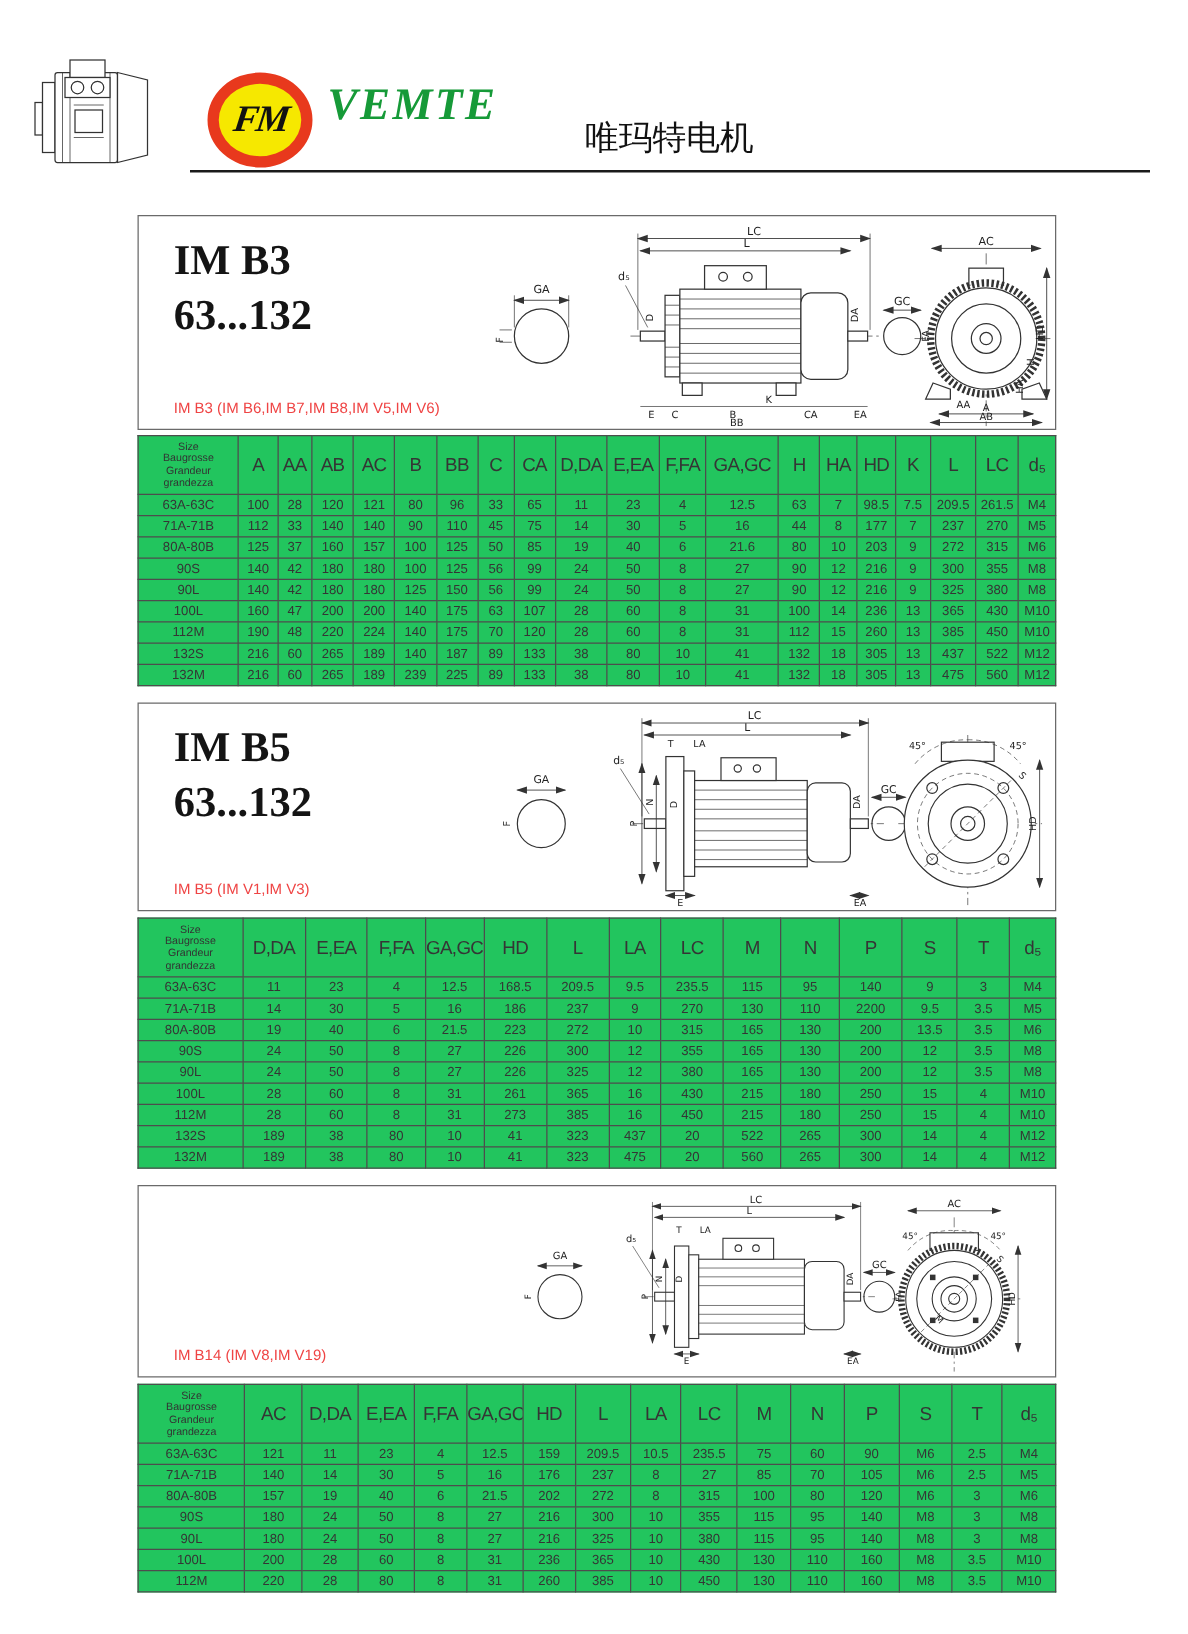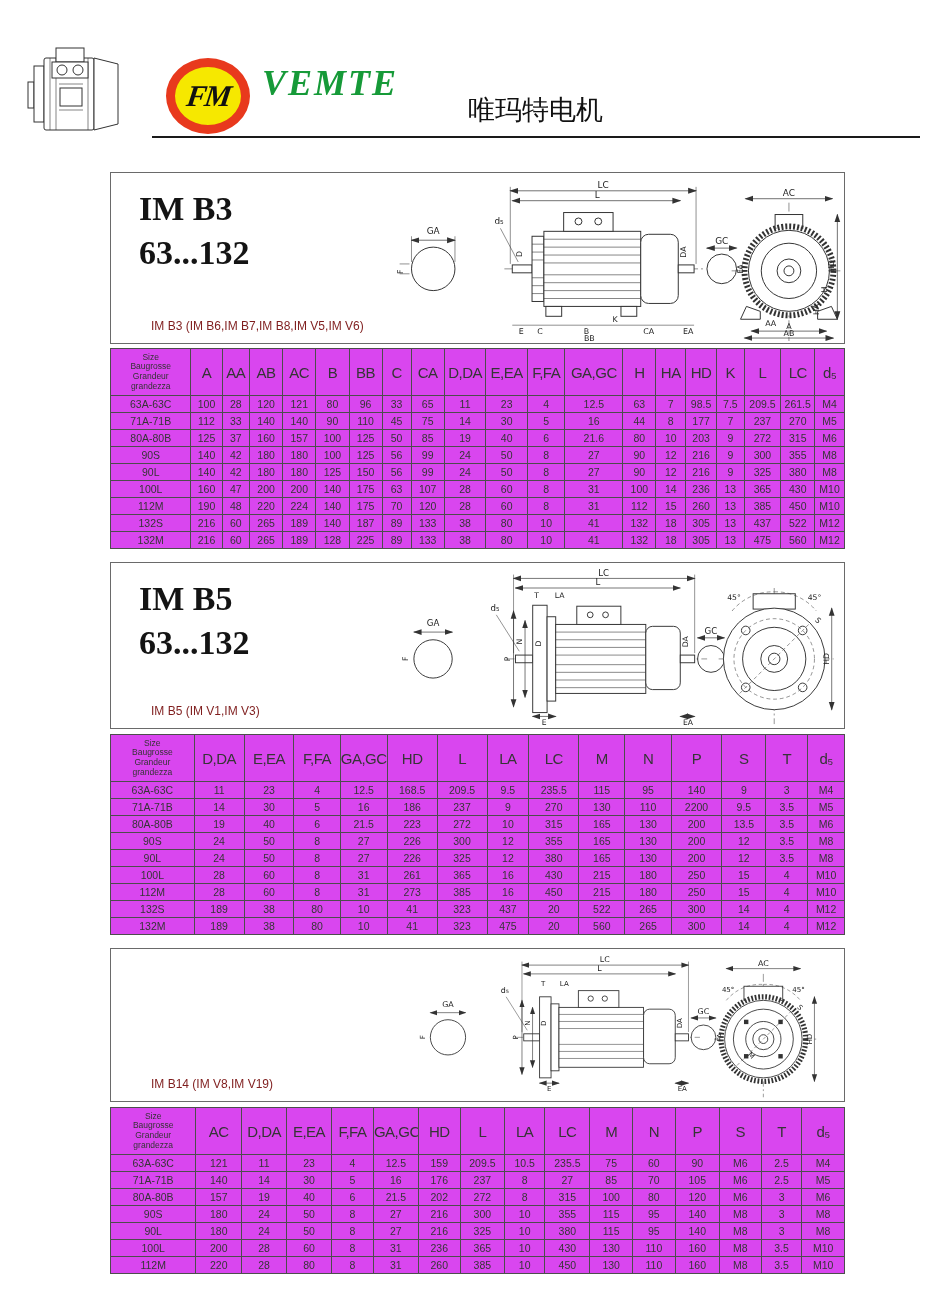--- a/index.html
+++ b/index.html
@@ -10,24 +10,24 @@
   .logo-circle{position:absolute;left:166px;top:58px;width:84px;height:76px;background:#f6e800;border:9px solid #e8391d;border-radius:50%;box-sizing:border-box;display:flex;align-items:center;justify-content:center;}
   .logo-circle span{font-family:"Liberation Serif",serif;font-weight:bold;font-style:italic;font-size:30px;color:#111;letter-spacing:-2px;transform:skewX(-8deg);}
   .brand{position:absolute;left:262px;top:62px;font-family:"Liberation Serif",serif;font-style:italic;font-weight:bold;font-size:36px;color:#169a38;letter-spacing:2px;}
   .tagline{position:absolute;left:468px;top:92px;font-size:27px;color:#111;font-family:"DejaVu Sans",sans-serif;}
   .rule{position:absolute;left:152px;top:136px;width:768px;height:2px;background:#1a1a1a;}
   
   .content{position:absolute;left:110px;top:172px;width:735px;}
   .panel{position:relative;border:1px solid #6a6a6a;background:#fff;box-sizing:border-box;}
   .panel-title{position:absolute;left:28px;top:14px;font-family:"Liberation Serif",serif;font-weight:bold;color:#141414;}
   .panel-title .t1,.panel-title .t2{font-size:34px;line-height:1.3;}
-  .panel-caption{position:absolute;left:40px;bottom:10px;font-size:12px;color:#7f1d1d;}
+  .panel-caption{position:absolute;left:28px;bottom:10px;font-size:12px;color:#ef4444;}
   .drawing{position:absolute;right:2px;top:2px;}
   
-  table.dims{width:100%;border-collapse:collapse;table-layout:fixed;background:#d946ef;}
+  table.dims{width:100%;border-collapse:collapse;table-layout:fixed;background:#22c55e;}
   table.dims th,table.dims td{border:1px solid #4d4d4d;text-align:center;vertical-align:middle;padding:0;color:#353535;overflow:hidden;white-space:nowrap;}
   table.dims th.sizehead{font-size:8.5px;line-height:1.12;font-weight:normal;color:#333;}
   table.dims th.col{font-size:15px;font-weight:normal;height:46px;font-family:"Liberation Sans",sans-serif;letter-spacing:-0.5px;}
   table.dims td{font-size:10.5px;height:16px;}
   .mt4{margin-top:4px;}.mt13{margin-top:13px;}.mt5{margin-top:5px;}
   
   .ln{stroke:#333;stroke-width:1;fill:none;}
   .fw{stroke:#333;stroke-width:1;fill:#fff;}
   .fin{stroke:#333;stroke-width:.6;}
   .dim{stroke:#333;stroke-width:.7;marker-start:url(#ah);marker-end:url(#ah);}
@@ -397,21 +397,21 @@
             <td>437</td>
             <td>522</td>
             <td>M12</td>
           </tr>
           <tr>
             <td>132M</td>
             <td>216</td>
             <td>60</td>
             <td>265</td>
             <td>189</td>
-            <td>128</td>
+            <td>239</td>
             <td>225</td>
             <td>89</td>
             <td>133</td>
             <td>38</td>
             <td>80</td>
             <td>10</td>
             <td>41</td>
             <td>132</td>
             <td>18</td>
             <td>305</td>

